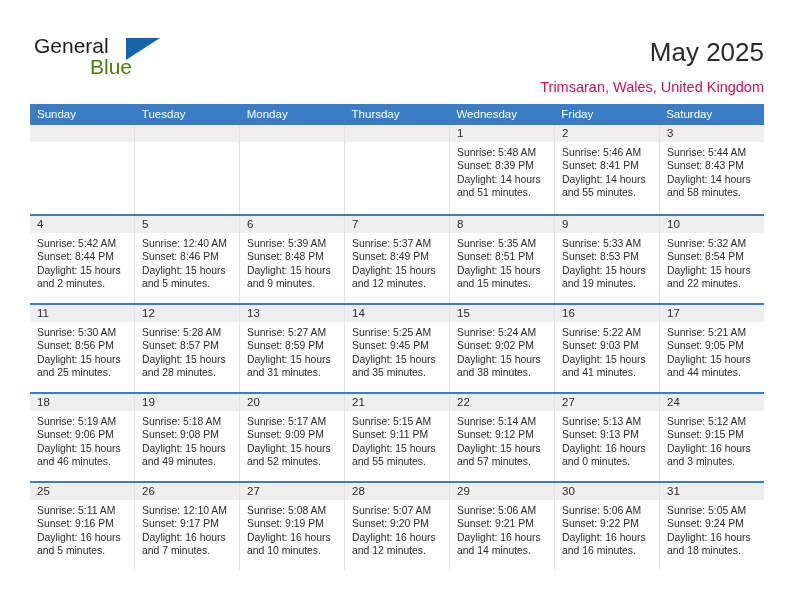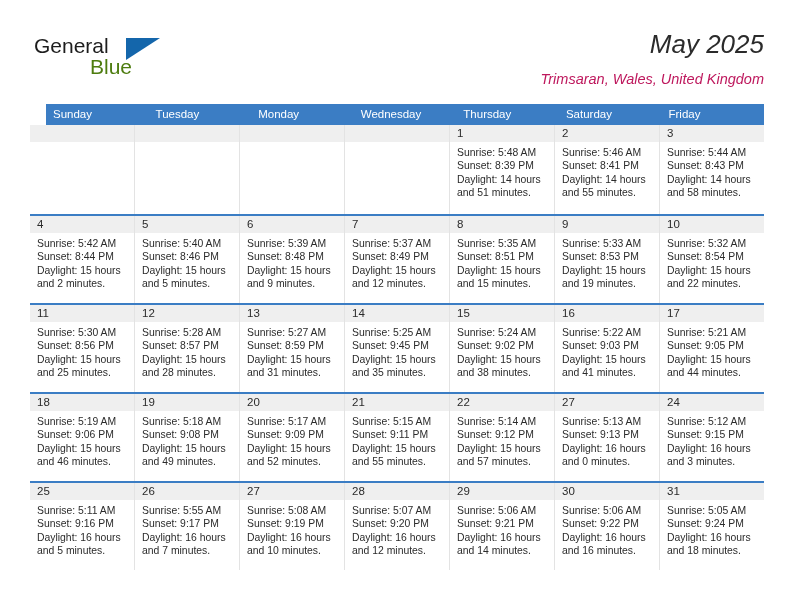--- a/index.html
+++ b/index.html
@@ -56,23 +56,22 @@
     top: 4px;
     width: 0;
     height: 0;
     border-left: 34px solid #1466ab;
     border-bottom: 22px solid transparent;
   }
 
   .title-block {
     position: absolute;
     right: 0;
-    top: 0;
+    top: 8px;
     text-align: right;
-    font-style: italic;
   }
   .cal-title {
     font-size: 26px;
     color: #2b2b2b;
     line-height: 32px;
     font-weight: normal;
     margin: 0;
   }
   .cal-subtitle {
     font-size: 14.5px;
@@ -86,21 +85,20 @@
   .calendar {
     position: absolute;
     left: 30px;
     top: 104px;
     width: 734px;
   }
   .dow-row {
     display: flex;
     background: #3b7dc4;
     height: 21px;
-    margin-left: 16px;
   }
   .dow {
     flex: 1 1 0;
     color: #ffffff;
     font-size: 11.5px;
     line-height: 21px;
     padding-left: 7px;
     white-space: nowrap;
     overflow: hidden;
   }
@@ -163,24 +161,24 @@
       <h2 class="cal-subtitle">Trimsaran, Wales, United Kingdom</h2>
     </div>
 
   </div>
 
   <div class="calendar">
     <div class="dow-row" id="dow-row">
         <div class="dow">Sunday</div>
         <div class="dow">Tuesday</div>
         <div class="dow">Monday</div>
+        <div class="dow">Thursday</div>
         <div class="dow">Wednesday</div>
-        <div class="dow">Thursday</div>
+        <div class="dow">Friday</div>
         <div class="dow">Saturday</div>
-        <div class="dow">Friday</div>
       </div>
     <div id="weeks-container">
         <div class="week">
           <div class="cell empty">
             <div class="daynum-strip">
               <span class="daynum"></span>
             </div>
             <div class="cell-body"></div>
           </div>
           <div class="cell empty">
@@ -245,21 +243,21 @@
               <div class="cell-line">Sunset: 8:44 PM</div>
               <div class="cell-line">Daylight: 15 hours</div>
               <div class="cell-line">and 2 minutes.</div>
             </div>
           </div>
           <div class="cell">
             <div class="daynum-strip">
               <span class="daynum">5</span>
             </div>
             <div class="cell-body">
-              <div class="cell-line">Sunrise: 5:40 AM</div>
+              <div class="cell-line">Sunrise: 12:40 AM</div>
               <div class="cell-line">Sunset: 8:46 PM</div>
               <div class="cell-line">Daylight: 15 hours</div>
               <div class="cell-line">and 5 minutes.</div>
             </div>
           </div>
           <div class="cell">
             <div class="daynum-strip">
               <span class="daynum">6</span>
             </div>
             <div class="cell-body">
@@ -482,21 +480,21 @@
               <div class="cell-line">Sunset: 9:16 PM</div>
               <div class="cell-line">Daylight: 16 hours</div>
               <div class="cell-line">and 5 minutes.</div>
             </div>
           </div>
           <div class="cell">
             <div class="daynum-strip">
               <span class="daynum">26</span>
             </div>
             <div class="cell-body">
-              <div class="cell-line">Sunrise: 5:55 AM</div>
+              <div class="cell-line">Sunrise: 12:10 AM</div>
               <div class="cell-line">Sunset: 9:17 PM</div>
               <div class="cell-line">Daylight: 16 hours</div>
               <div class="cell-line">and 7 minutes.</div>
             </div>
           </div>
           <div class="cell">
             <div class="daynum-strip">
               <span class="daynum">27</span>
             </div>
             <div class="cell-body">

